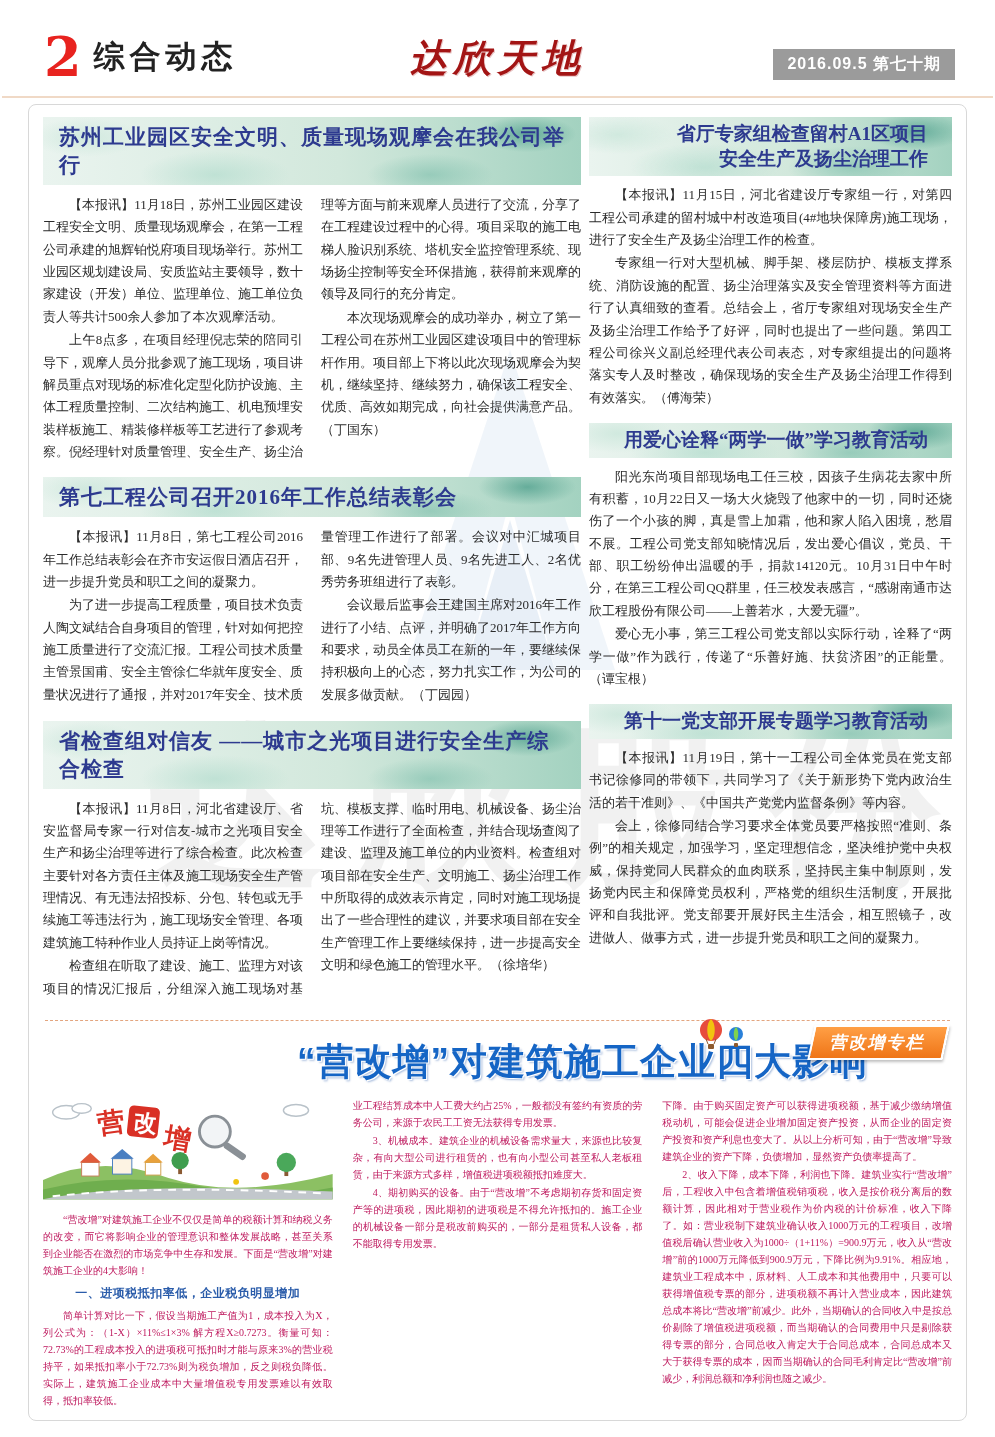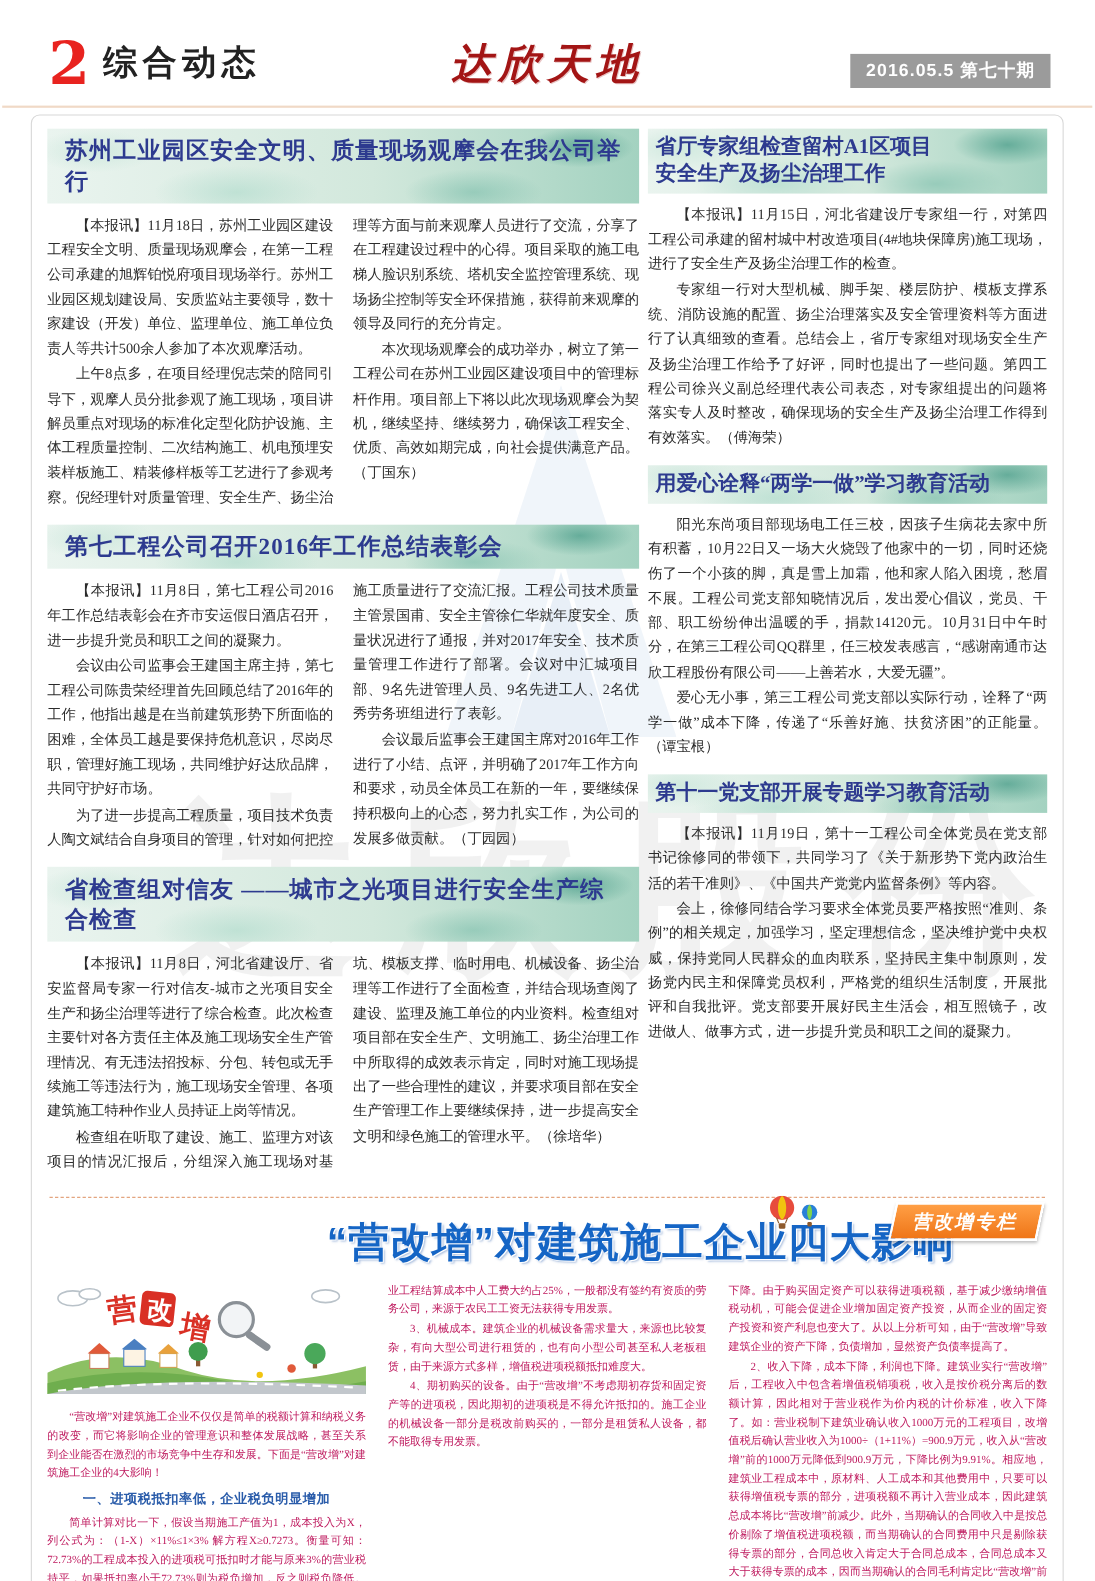--- a/index.html
+++ b/index.html
@@ -31,21 +31,21 @@
   .tbar, .rbar {
     color:#2d3a8f; font-weight:bold;
     background:
       radial-gradient(70px 26px at 90% 25%, rgba(42,138,118,.55), rgba(42,138,118,0) 70%),
       radial-gradient(90px 30px at 72% 85%, rgba(118,187,168,.55), rgba(118,187,168,0) 70%),
       radial-gradient(100px 32px at 32% 85%, rgba(168,216,200,.55), rgba(168,216,200,0) 75%),
       radial-gradient(80px 28px at 8% 30%, rgba(206,232,221,.9), rgba(206,232,221,0) 70%),
       linear-gradient(90deg,#eaf4ef 0%, #d2e8dc 55%, #a3d2c0 100%);
   }
   .tbar { font-size:21px; letter-spacing:1px; padding:6px 10px 6px 16px; margin-bottom:9px; }
-  .rbar { font-size:19px; line-height:1.3; text-align:left; padding:5px 7px; margin-bottom:8px; }
+  .rbar { font-size:19px; line-height:1.3; text-align:right; padding:5px 24px; margin-bottom:8px; }
 
   .art { margin-bottom:14px; }
   .art-body p { font-size:13px; line-height:1.72; color:#2b2b2b; text-align:justify;
                 text-indent:2em; margin-bottom:1px; }
   .two-col { column-count:2; column-gap:18px; }
 
   
   .dashed-sep { border-top:1px dashed #e3a57f; margin:6px 2px 8px 2px; }
 
   
@@ -85,21 +85,21 @@
     <polygon points="105,0 210,320 150,320 105,150 60,320 0,320" fill="#dfe9f4"></polygon>
     <polygon points="105,170 150,320 60,320" fill="#cdddee"></polygon>
   </svg>
 
   <header class="hdr">
     <div class="hdr-left">
       <span class="pageno">2</span>
       <span class="section-title">综合动态</span>
     </div>
     <div class="masthead">达欣天地</div>
-    <div class="issue-badge">2016.05.5 第七十期</div>
+    <div class="issue-badge">2016.09.5 第七十期</div>
   </header>
   <div class="hdr-rule"></div>
 
   <main class="content-box">
     <div class="cols">
 
       <section class="col-left">
 
         <article class="art">
           <h2 class="tbar">苏州工业园区安全文明、质量现场观摩会在我公司举行</h2>
@@ -107,21 +107,20 @@
             <p>【本报讯】11月18日，苏州工业园区建设工程安全文明、质量现场观摩会，在第一工程公司承建的旭辉铂悦府项目现场举行。苏州工业园区规划建设局、安质监站主要领导，数十家建设（开发）单位、监理单位、施工单位负责人等共计500余人参加了本次观摩活动。</p>
             <p>上午8点多，在项目经理倪志荣的陪同引导下，观摩人员分批参观了施工现场，项目讲解员重点对现场的标准化定型化防护设施、主体工程质量控制、二次结构施工、机电预埋安装样板施工、精装修样板等工艺进行了参观考察。倪经理针对质量管理、安全生产、扬尘治理等方面与前来观摩人员进行了交流，分享了在工程建设过程中的心得。项目采取的施工电梯人脸识别系统、塔机安全监控管理系统、现场扬尘控制等安全环保措施，获得前来观摩的领导及同行的充分肯定。</p>
             <p>本次现场观摩会的成功举办，树立了第一工程公司在苏州工业园区建设项目中的管理标杆作用。项目部上下将以此次现场观摩会为契机，继续坚持、继续努力，确保该工程安全、优质、高效如期完成，向社会提供满意产品。（丁国东）</p>
           </div>
         </article>
 
         <article class="art">
           <h2 class="tbar">第七工程公司召开2016年工作总结表彰会</h2>
           <div class="art-body two-col">
             <p>【本报讯】11月8日，第七工程公司2016年工作总结表彰会在齐市安运假日酒店召开，进一步提升党员和职工之间的凝聚力。</p>
-            <p>会议由公司监事会王建国主席主持，第七工程公司陈贵荣经理首先回顾总结了2016年的工作，他指出越是在当前建筑形势下所面临的困难，全体员工越是要保持危机意识，尽岗尽职，管理好施工现场，共同维护好达欣品牌，共同守护好市场。</p>
             <p>为了进一步提高工程质量，项目技术负责人陶文斌结合自身项目的管理，针对如何把控施工质量进行了交流汇报。工程公司技术质量主管景国甫、安全主管徐仁华就年度安全、质量状况进行了通报，并对2017年安全、技术质量管理工作进行了部署。会议对中汇城项目部、9名先进管理人员、9名先进工人、2名优秀劳务班组进行了表彰。</p>
             <p>会议最后监事会王建国主席对2016年工作进行了小结、点评，并明确了2017年工作方向和要求，动员全体员工在新的一年，要继续保持积极向上的心态，努力扎实工作，为公司的发展多做贡献。（丁园园）</p>
           </div>
         </article>
 
         <article class="art">
           <h2 class="tbar">省检查组对信友 ——城市之光项目进行安全生产综合检查</h2>
           <div class="art-body two-col">
             <p>【本报讯】11月8日，河北省建设厅、省安监督局专家一行对信友-城市之光项目安全生产和扬尘治理等进行了综合检查。此次检查主要针对各方责任主体及施工现场安全生产管理情况、有无违法招投标、分包、转包或无手续施工等违法行为，施工现场安全管理、各项建筑施工特种作业人员持证上岗等情况。</p>
             <p>检查组在听取了建设、施工、监理方对该项目的情况汇报后，分组深入施工现场对基坑、模板支撑、临时用电、机械设备、扬尘治理等工作进行了全面检查，并结合现场查阅了建设、监理及施工单位的内业资料。检查组对项目部在安全生产、文明施工、扬尘治理工作中所取得的成效表示肯定，同时对施工现场提出了一些合理性的建议，并要求项目部在安全生产管理工作上要继续保持，进一步提高安全文明和绿色施工的管理水平。（徐培华）</p>
@@ -139,21 +138,21 @@
           <div class="art-body">
             <p>【本报讯】11月15日，河北省建设厅专家组一行，对第四工程公司承建的留村城中村改造项目(4#地块保障房)施工现场，进行了安全生产及扬尘治理工作的检查。</p>
             <p>专家组一行对大型机械、脚手架、楼层防护、模板支撑系统、消防设施的配置、扬尘治理落实及安全管理资料等方面进行了认真细致的查看。总结会上，省厅专家组对现场安全生产及扬尘治理工作给予了好评，同时也提出了一些问题。第四工程公司徐兴义副总经理代表公司表态，对专家组提出的问题将落实专人及时整改，确保现场的安全生产及扬尘治理工作得到有效落实。（傅海荣）</p>
           </div>
         </article>
 
         <article class="art">
           <h2 class="rbar">用爱心诠释“两学一做”学习教育活动</h2>
           <div class="art-body">
             <p>阳光东尚项目部现场电工任三校，因孩子生病花去家中所有积蓄，10月22日又一场大火烧毁了他家中的一切，同时还烧伤了一个小孩的脚，真是雪上加霜，他和家人陷入困境，愁眉不展。工程公司党支部知晓情况后，发出爱心倡议，党员、干部、职工纷纷伸出温暖的手，捐款14120元。10月31日中午时分，在第三工程公司QQ群里，任三校发表感言，“感谢南通市达欣工程股份有限公司——上善若水，大爱无疆”。</p>
-            <p>爱心无小事，第三工程公司党支部以实际行动，诠释了“两学一做”成本下降，传递了“乐善好施、扶贫济困”的正能量。（谭宝根）</p>
+            <p>爱心无小事，第三工程公司党支部以实际行动，诠释了“两学一做”作为践行，传递了“乐善好施、扶贫济困”的正能量。（谭宝根）</p>
           </div>
         </article>
 
         <article class="art">
           <h2 class="rbar">第十一党支部开展专题学习教育活动</h2>
           <div class="art-body">
             <p>【本报讯】11月19日，第十一工程公司全体党员在党支部书记徐修同的带领下，共同学习了《关于新形势下党内政治生活的若干准则》、《中国共产党党内监督条例》等内容。</p>
             <p>会上，徐修同结合学习要求全体党员要严格按照“准则、条例”的相关规定，加强学习，坚定理想信念，坚决维护党中央权威，保持党同人民群众的血肉联系，坚持民主集中制原则，发扬党内民主和保障党员权利，严格党的组织生活制度，开展批评和自我批评。党支部要开展好民主生活会，相互照镜子，改进做人、做事方式，进一步提升党员和职工之间的凝聚力。</p>
           </div>
         </article>

